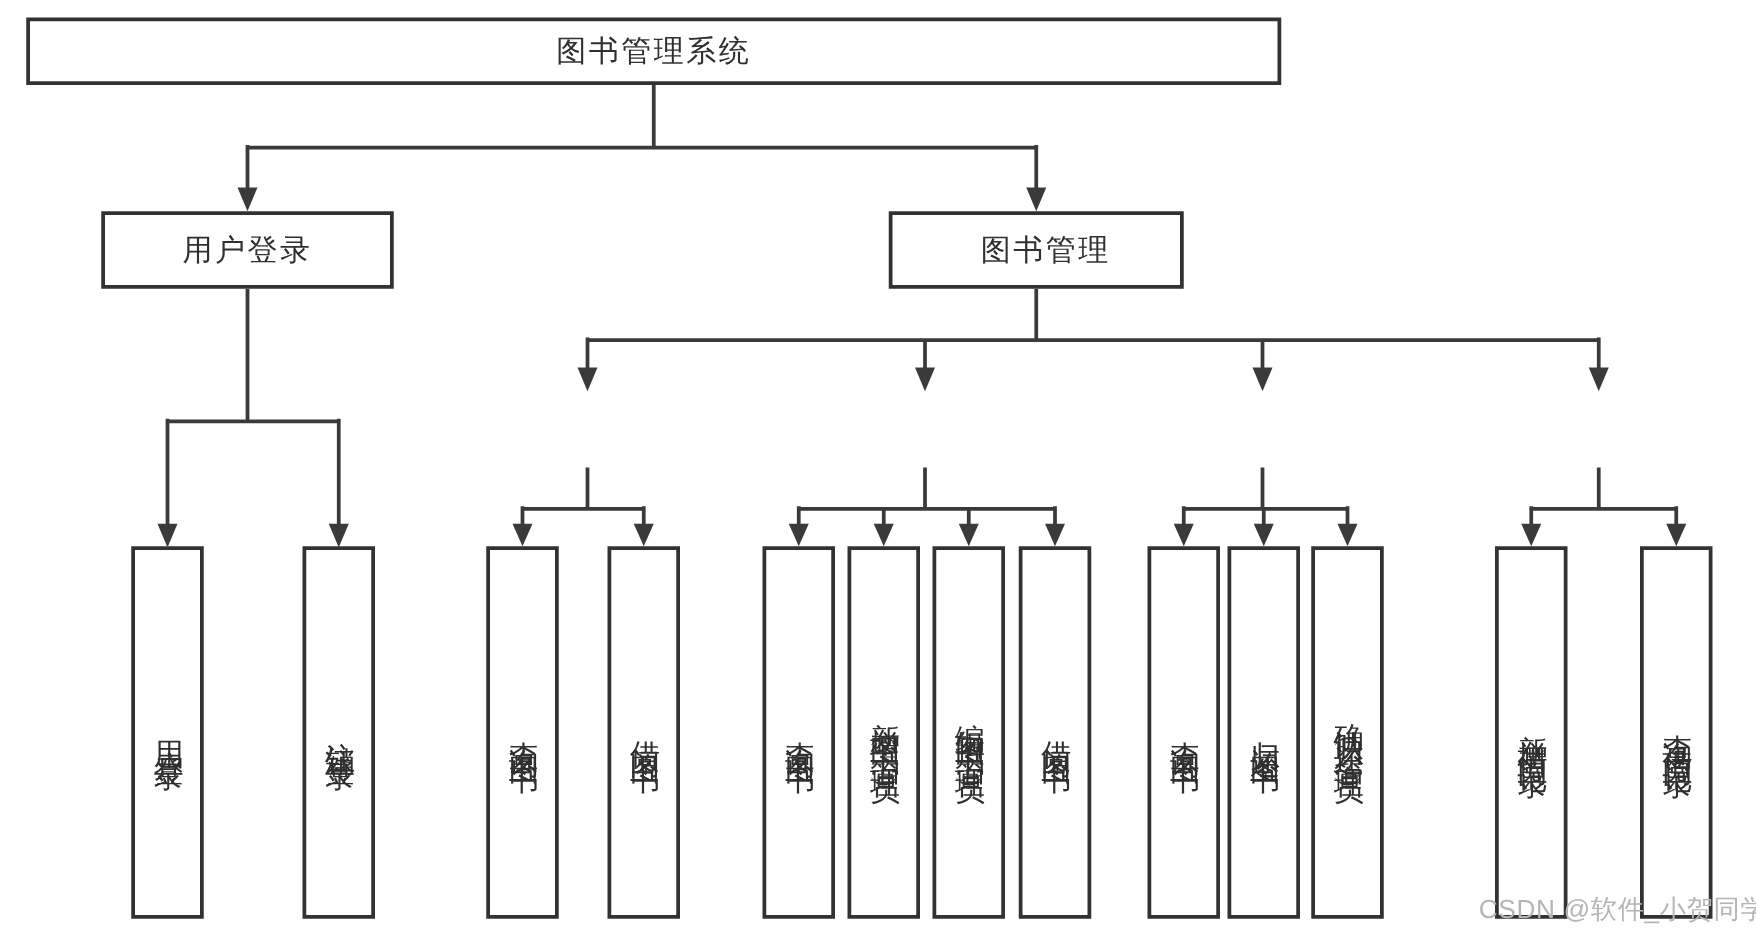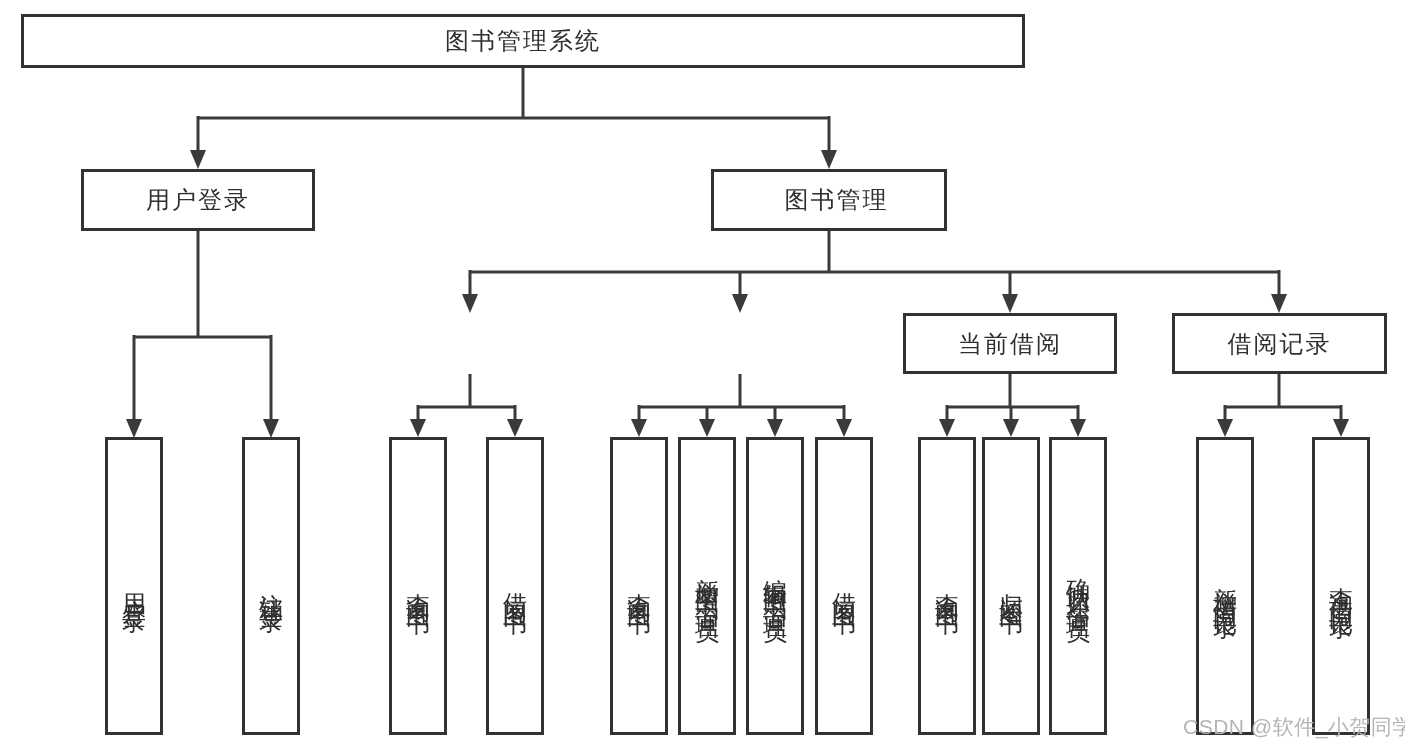--- a/index.html
+++ b/index.html
@@ -116,23 +116,21 @@
   </svg>
 
   <div class="node h-node root-node">图书管理系统</div>
 
   <div class="node h-node" style="left:81px; top:169px; width:234px; height:62px;">用户登录</div>
 
   <div class="node h-node" style="left:711px; top:169px; width:236px; height:62px;padding-left:15px;">图书管理</div>
 
 
 
-  <div class="node h-node" style="left:903px; top:313px; width:214px; height:61px;">当前借阅</div>
 
-  <div class="node h-node" style="left:1172px; top:313px; width:215px; height:61px;">借阅记录</div>
 
   <div class="leaf" style="left:105px;">用户登录</div>
 
   <div class="leaf" style="left:242px;">注销登录</div>
 
   <div class="leaf" style="left:389px;">查询图书</div>
 
   <div class="leaf" style="left:486px;">借阅图书</div>
 
   <div class="leaf" style="left:610px;">查询图书</div>

